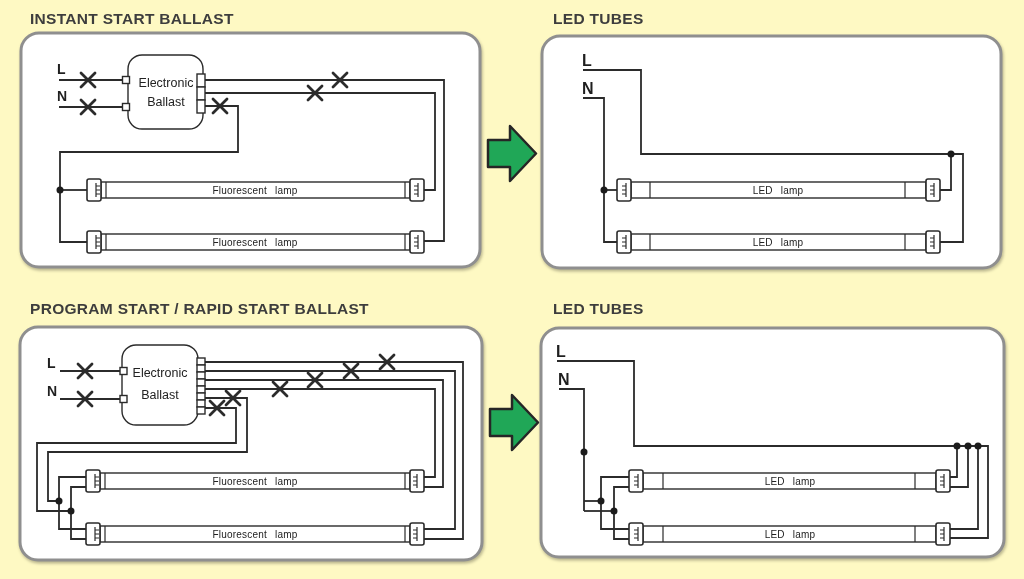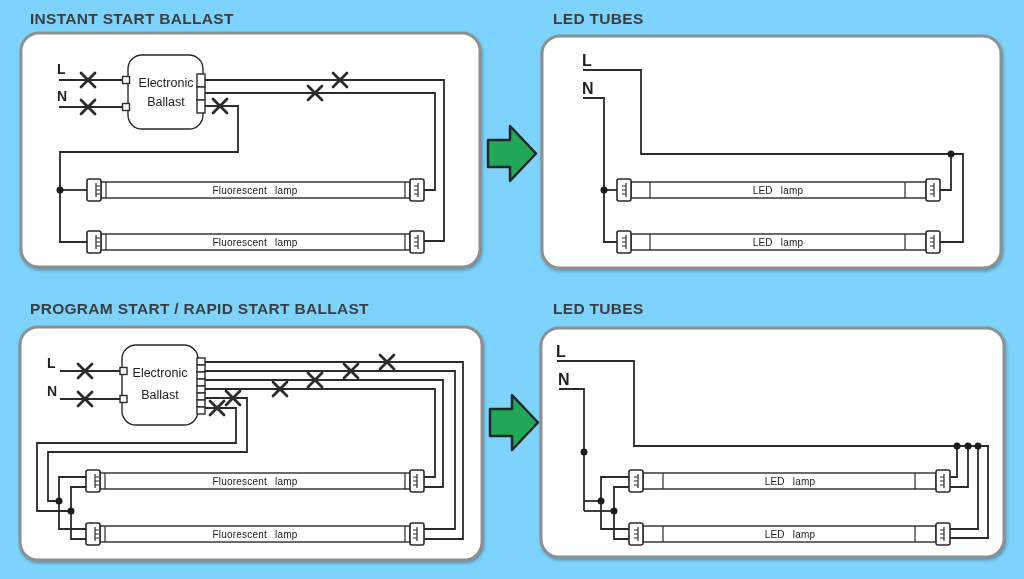--- a/index.html
+++ b/index.html
@@ -1,16 +1,16 @@
 <!DOCTYPE html>
 <html><head>
 <meta charset="utf-8">
 <style>
   html,body{margin:0;padding:0;background:#ffffff;}
-  .stage{width:1024px;height:579px;position:relative;background:#7dd3fc;font-family:"Liberation Sans",sans-serif;}
+  .stage{width:1024px;height:579px;position:relative;background:#fef9c3;font-family:"Liberation Sans",sans-serif;}
   svg{display:block;}
   .panel-box{fill:#ffffff;stroke:#8f8f8f;stroke-width:3;filter:drop-shadow(1px 2px 1.5px rgba(0,0,0,.28));}
   .title{font-family:"Liberation Sans",sans-serif;font-weight:700;font-size:15.5px;fill:#3d3d3d;letter-spacing:.3px;}
   .lbl{font-family:"Liberation Sans",sans-serif;font-weight:700;font-size:14px;fill:#1f1f1f;}
   .lbl-lg{font-family:"Liberation Sans",sans-serif;font-weight:700;font-size:16px;fill:#1f1f1f;}
   .ballast-text{font-family:"Liberation Sans",sans-serif;font-size:12.5px;fill:#222;text-anchor:middle;}
   .lamp-text{font-family:"Liberation Sans",sans-serif;font-size:10px;fill:#222;text-anchor:middle;word-spacing:5px;letter-spacing:.2px;}
   .wire{stroke:#2b2b2b;stroke-width:1.8;fill:none;}
   .thin{stroke:#2b2b2b;stroke-width:1.2;fill:none;}
   .tube{fill:#ffffff;stroke:#2b2b2b;stroke-width:1.4;}

